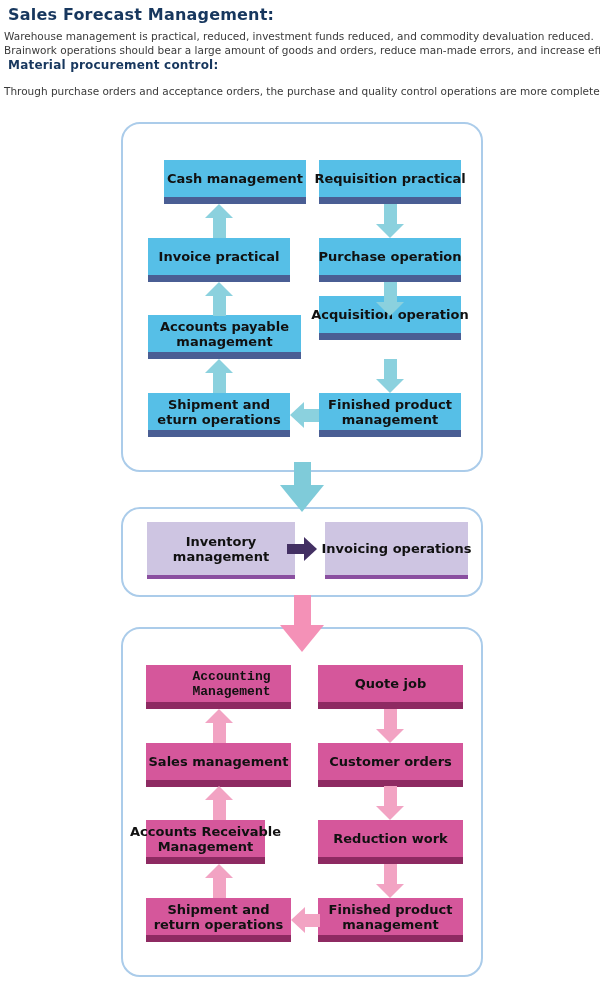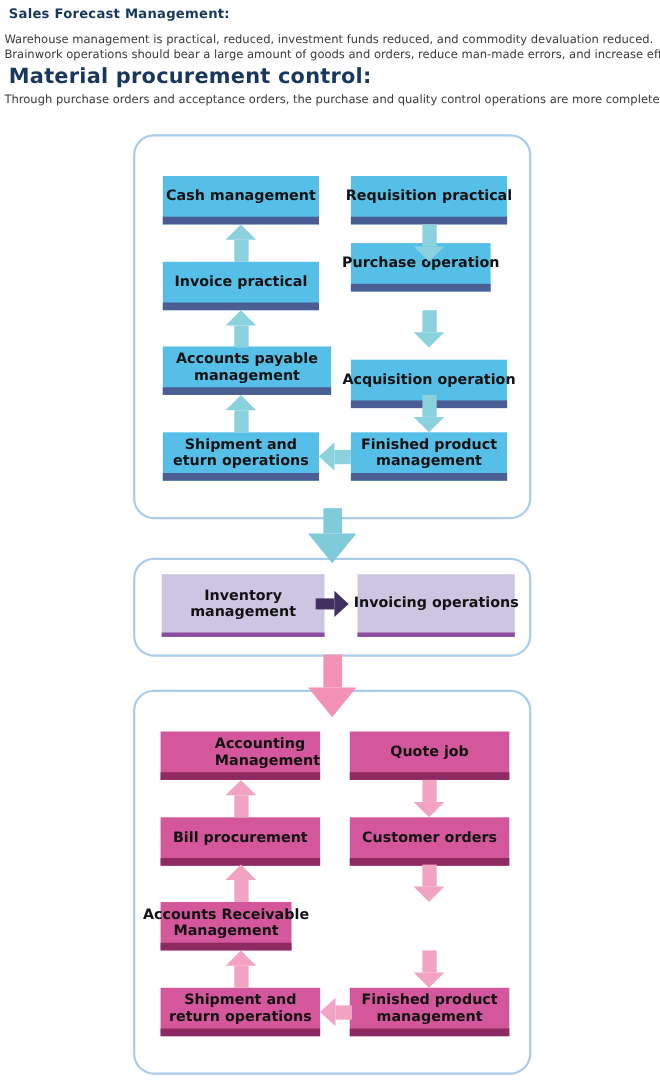--- a/index.html
+++ b/index.html
@@ -3,26 +3,26 @@
 <meta charset="utf-8">
 <style>
   html,body{margin:0;padding:0;background:#fff;}
   .canvas{
     position:relative;width:600px;height:992px;background:#fff;overflow:hidden;
     font-family:"DejaVu Sans","Liberation Sans",sans-serif;
   }
   
   .h1{
     position:absolute;left:8px;top:5px;margin:0;
-    font-size:12px;font-weight:bold;color:var(--heading,#17375e);
+    font-size:16px;font-weight:bold;color:var(--heading,#17375e);
     white-space:nowrap;letter-spacing:.2px;
   }
   .h2{
     position:absolute;left:8px;top:58px;margin:0;
-    font-size:19px;font-weight:bold;color:var(--heading,#17375e);
+    font-size:12px;font-weight:bold;color:var(--heading,#17375e);
     white-space:nowrap;letter-spacing:.2px;
   }
   .para{
     position:absolute;left:4px;margin:0;
     font-size:10.5px;color:var(--body-text,#3a3a3a);
     line-height:13.5px;white-space:nowrap;
   }
   .p1{top:30px;}
   .p2{top:85px;}
   
@@ -35,21 +35,21 @@
   .panel3{left:121px;top:627px;width:358px;height:346px;}
   
   .box{
     position:absolute;display:flex;align-items:center;justify-content:center;
     font-weight:bold;color:#111;font-size:13px;line-height:15px;z-index:3;
   }
   .box span{flex:0 0 auto;white-space:pre;text-align:center;}
   .blue{height:37px;background:var(--blue-box,#56bfe7);border-bottom:7px solid var(--blue-strip,#4a5e94);}
   .lav{height:53px;background:var(--lavender-box,#cec5e2);border-bottom:4px solid var(--lavender-strip,#8a4fa0);}
   .pink{height:37px;background:var(--pink-box,#d5579b);border-bottom:7px solid var(--pink-strip,#8e2a62);}
-  .align-left{justify-content:flex-end;padding-left:26px;}
+  .align-left{justify-content:center;padding-left:26px;font-family:Liberation Mono, monospace;}
   .align-left span{text-align:left;}
   
   .arr{position:absolute;z-index:4;}
   
   .arr-up,.arr-down{width:28px;height:34px;display:flex;flex-direction:column;align-items:center;}
   .arr-up .head{width:0;height:0;border-left:14px solid transparent;border-right:14px solid transparent;border-bottom:14px solid var(--ac);}
   .arr-up .shaft{width:13px;height:20px;background:var(--ac);}
   .arr-down .shaft{width:13px;height:20px;background:var(--ac);}
   .arr-down .head{width:0;height:0;border-left:14px solid transparent;border-right:14px solid transparent;border-top:14px solid var(--ac);}
   
@@ -80,42 +80,42 @@
     <div>Warehouse management is practical, reduced, investment funds reduced, and commodity devaluation reduced.</div>
     <div>Brainwork operations should bear a large amount of goods and orders, reduce man-made errors, and increase efficiency.</div>
   </div>
   <h2 class="h2">Material procurement control:</h2>
   <div class="para p2">Through purchase orders and acceptance orders, the purchase and quality control operations are more complete.</div>
 
   <div class="panel panel1"></div>
   <div class="panel panel2"></div>
   <div class="panel panel3"></div>
 
-  <div class="box blue" style="left:148px;top:160px;width:142px">
+  <div class="box blue" style="left:164px;top:160px;width:142px">
       <span>Cash management</span>
     </div>
   <div class="box blue" style="left:148px;top:238px;width:142px">
       <span>Invoice practical</span>
     </div>
   <div class="box blue" style="left:148px;top:315px;width:153px">
       <span>Accounts payable
 management</span>
     </div>
   <div class="box blue" style="left:148px;top:393px;width:142px">
       <span>Shipment and
 eturn operations</span>
     </div>
 
   <div class="box blue" style="left:319px;top:160px;width:142px">
       <span>Requisition practical</span>
     </div>
-  <div class="box blue" style="left:319px;top:221px;width:127px">
+  <div class="box blue" style="left:319px;top:238px;width:142px">
       <span>Purchase operation</span>
     </div>
-  <div class="box blue" style="left:319px;top:327px;width:142px">
+  <div class="box blue" style="left:319px;top:296px;width:142px">
       <span>Acquisition operation</span>
     </div>
   <div class="box blue" style="left:319px;top:393px;width:142px">
       <span>Finished product
 management</span>
     </div>
 
   <div class="arr arr-up teal" style="left:205px;top:204px">
       <div class="head"></div>
       <div class="shaft"></div>
@@ -165,37 +165,40 @@
   <div class="arr arr-big pinkbig" style="left:280px;top:595px">
       <div class="shaft" style="height:30px"></div>
       <div class="head"></div>
     </div>
 
   <div class="box pink align-left" style="left:146px;top:665px;width:119px">
       <span>Accounting
 Management</span>
     </div>
   <div class="box pink" style="left:146px;top:743px;width:145px">
-      <span>Bill procurement</span>
+      <span>Sales management</span>
     </div>
   <div class="box pink" style="left:146px;top:820px;width:119px">
       <span>Accounts Receivable
 Management</span>
     </div>
   <div class="box pink" style="left:146px;top:898px;width:145px">
       <span>Shipment and
 return operations</span>
     </div>
 
   <div class="box pink" style="left:318px;top:743px;width:145px">
       <span>Customer orders</span>
     </div>
   <div class="box pink" style="left:318px;top:665px;width:145px">
       <span>Quote job</span>
     </div>
+  <div class="box pink" style="left:318px;top:820px;width:145px">
+      <span>Reduction work</span>
+    </div>
   <div class="box pink" style="left:318px;top:898px;width:145px">
       <span>Finished product
 management</span>
     </div>
 
   <div class="arr arr-up pinkarr" style="left:205px;top:709px">
       <div class="head"></div>
       <div class="shaft"></div>
     </div>
   <div class="arr arr-up pinkarr" style="left:205px;top:786px">

